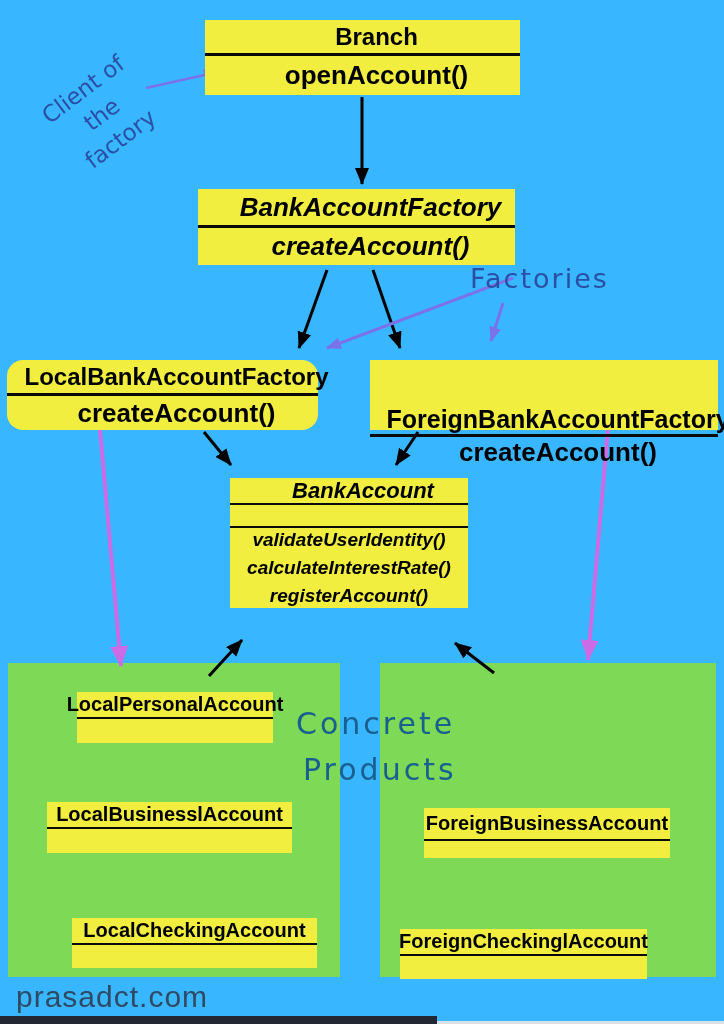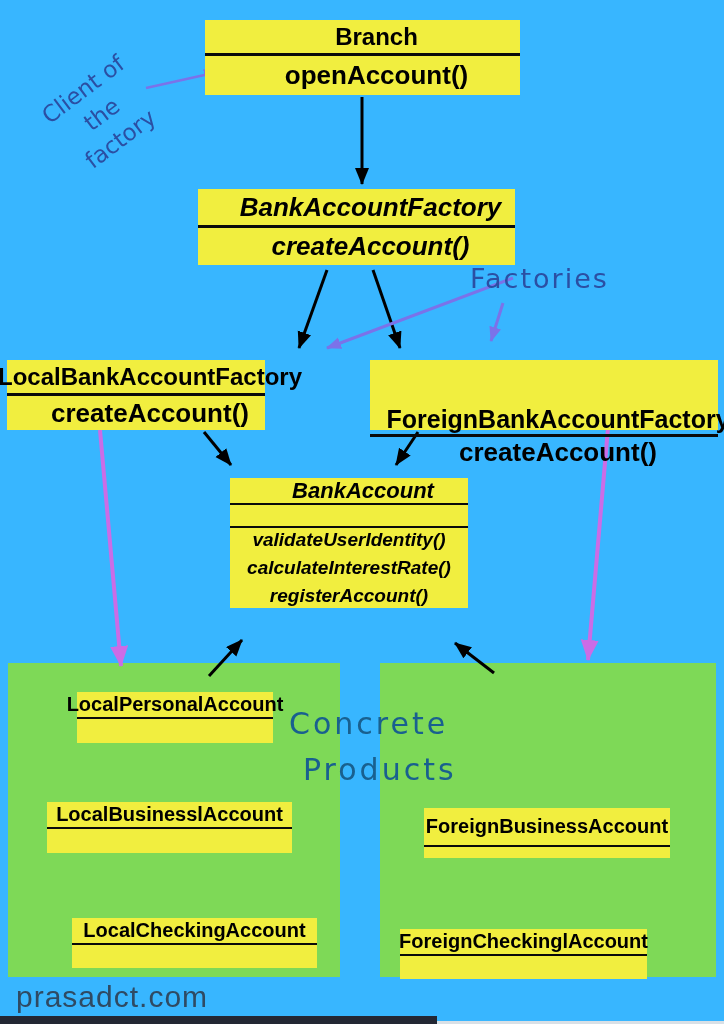--- a/index.html
+++ b/index.html
@@ -108,21 +108,21 @@
     <div class="rule"></div>
     <div class="cell fs26" style="flex:1;">openAccount()</div>
   </div>
 
   <div class="cls" style="left:198px;top:189px;width:317px;height:76px;">
     <div class="cell fs26 it" style="height:36px;">BankAccountFactory</div>
     <div class="rule"></div>
     <div class="cell fs26 it" style="flex:1;">createAccount()</div>
   </div>
 
-  <div class="cls" style="left:7px;top:360px;width:258px;height:70px;">
+  <div class="cls" style="left:7px;top:360px;width:311px;height:70px;border-radius:16px;">
     <div class="cell fs24" style="height:33px;">LocalBankAccountFactory</div>
     <div class="rule"></div>
     <div class="cell fs26" style="flex:1;">createAccount()</div>
   </div>
 
   <div class="cls" style="left:370px;top:360px;width:348px;height:70px;">
     <div class="cell fs25" style="height:33px;">ForeignBankAccountFactory</div>
     <div class="rule"></div>
     <div class="cell fs26" style="flex:1;">createAccount()</div>
   </div>
@@ -149,38 +149,38 @@
     <div class="rule2"></div>
     <div style="flex:1;"></div>
   </div>
   <div class="prod" style="left:72px;top:918px;width:245px;height:50px;">
     <div class="pname" style="height:25px;">LocalCheckingAccount</div>
     <div class="rule2"></div>
     <div style="flex:1;"></div>
   </div>
 
   <div class="prod" style="left:424px;top:808px;width:246px;height:50px;">
-    <div class="pname" style="height:37px;">ForeignBusinessAccount</div>
+    <div class="pname" style="height:31px;">ForeignBusinessAccount</div>
     <div class="rule2"></div>
     <div style="flex:1;"></div>
   </div>
   <div class="prod" style="left:400px;top:917px;width:247px;height:50px;margin-top:12px;">
     <div class="pname" style="height:25px;">ForeignCheckinglAccount</div>
     <div class="rule2"></div>
     <div style="flex:1;"></div>
   </div>
 
   <div class="hand client">
     <div>Client of</div>
     <div>the</div>
     <div>factory</div>
   </div>
 
   <div class="hand factories">Factories</div>
 
-  <div class="hand concrete" style="left:289px;top:706px;">Concrete</div>
+  <div class="hand concrete" style="left:296px;top:706px;">Concrete</div>
   <div class="hand concrete" style="left:303px;top:752px;">Products</div>
 
   <div class="watermark">prasadct.com</div>
   <div class="abs" style="left:0;top:1016px;width:437px;height:8px;background:#232733;"></div>
   <div class="abs" style="left:437px;top:1021px;width:287px;height:3px;background:#d9e0e6;"></div>
 
 </div>
 
 </body></html>

